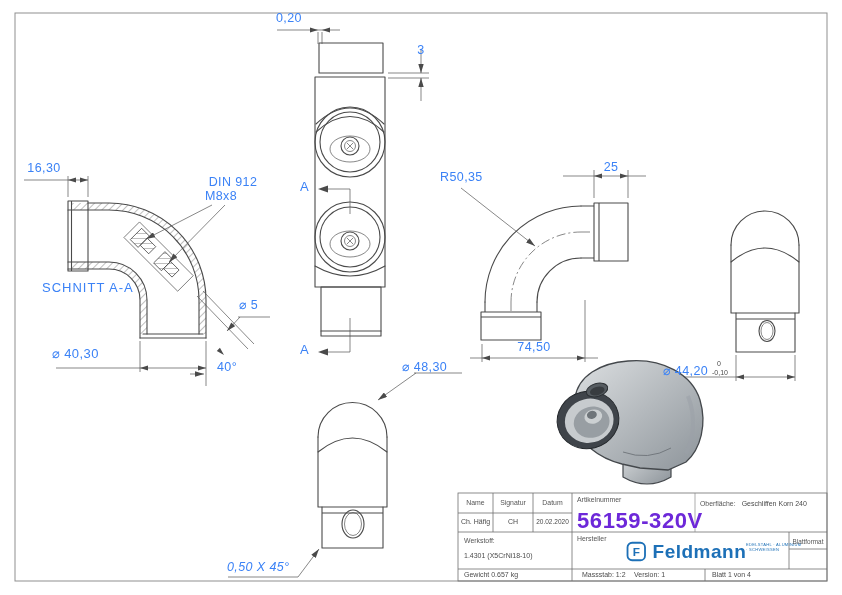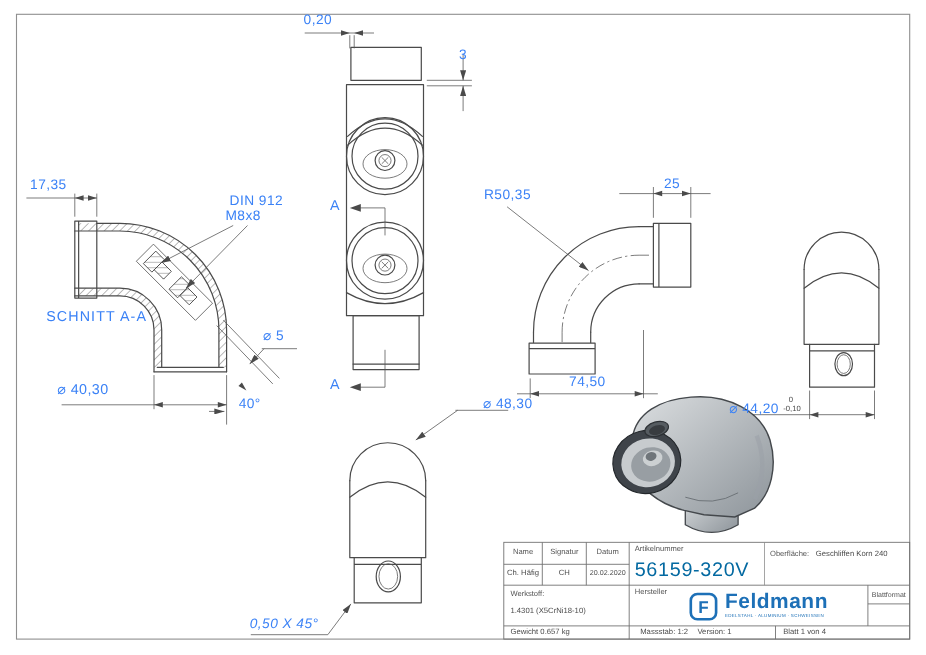--- a/index.html
+++ b/index.html
@@ -11,25 +11,25 @@
   .afill{fill:#4a4a4a;stroke:none;}
   .tbl{stroke:#6f6f6f;stroke-width:0.8;fill:none;}
   .tbll{stroke:#8a8a8a;stroke-width:0.7;fill:none;}
   .lbl{position:absolute;font-size:12.5px;letter-spacing:0.4px;color:#3b82f6;white-space:nowrap;}
   .lbl.c{text-align:center;}
   .lbl.big{font-size:13px;}
   .tol{position:absolute;font-size:7px;color:#4b4b4b;white-space:nowrap;}
   .tb{position:absolute;font-size:7px;color:#4b4b4b;white-space:nowrap;}
   .tb.c{text-align:center;}
   .tb.lab{font-size:6.9px;color:#555;}
-  .artno{position:absolute;font-size:18px;font-weight:400;letter-spacing:0.6px;color:#0369a1;white-space:nowrap;}
+  .artno{position:absolute;font-size:22px;font-weight:700;letter-spacing:0.6px;color:#6d28d9;white-space:nowrap;}
   .a4{position:absolute;font-size:12.5px;color:#3d3d3d;text-align:center;}
   .surface{position:absolute;display:flex;gap:6px;font-size:7px;white-space:nowrap;}
   .logo{position:absolute;display:flex;align-items:center;gap:6px;}
-  .logo .col{display:flex;flex-direction:column;line-height:1;}
+  .logo .col{display:flex;line-height:1;}
   .brand{font-size:19px;font-weight:600;letter-spacing:0.5px;}
   .tagline{display:inline-block;font-size:7px;letter-spacing:0.5px;transform:scale(0.58);transform-origin:left top;margin-top:1px;}
 </style>
 </head>
 <body>
 
 <div class="page">
 
   <svg class="geom" width="842" height="595" viewBox="0 0 842 595">
     <defs>
@@ -184,38 +184,38 @@
     </g>
 
     <g>
       <rect class="tbl" x="458" y="493" width="369" height="88"></rect>
       <path class="tbl" d="M458,513 H572 M458,532 H827 M458,569 H827 M789,549 H827"></path>
       <path class="tbl" d="M493,493 V532 M533,493 V532 M572,493 V581 M789,532 V569 M705,569 V581"></path>
       <path class="tbll" d="M695,493 V532"></path>
     </g>
   </svg>
 
-  <span class="lbl c" style="left:20px;top:161px;width:48px;">17,35</span>
+  <span class="lbl c" style="left:20px;top:161px;width:48px;">16,30</span>
   <span class="lbl c" style="left:204px;top:175px;width:58px;">DIN 912</span>
   <span class="lbl c" style="left:192px;top:189px;width:58px;">M8x8</span>
   <span class="lbl big" style="left:42px;top:280px;letter-spacing:1px;">SCHNITT A-A</span>
   <span class="lbl big" style="left:52px;top:346px;">⌀ 40,30</span>
   <span class="lbl" style="left:239px;top:297px;">⌀ 5</span>
   <span class="lbl" style="left:217px;top:360px;">40°</span>
 
   <span class="lbl" style="left:276px;top:11px;">0,20</span>
   <span class="lbl c" style="left:413px;top:43px;width:16px;">3</span>
   <span class="lbl big" style="left:300px;top:179px;">A</span>
   <span class="lbl big" style="left:300px;top:342px;">A</span>
 
   <span class="lbl" style="left:440px;top:170px;">R50,35</span>
   <span class="lbl c" style="left:592px;top:160px;width:38px;">25</span>
   <span class="lbl c" style="left:503px;top:340px;width:62px;">74,50</span>
 
-  <span class="lbl" style="left:439px;top:359px;">⌀ 48,30</span>
+  <span class="lbl" style="left:402px;top:359px;">⌀ 48,30</span>
   <span class="lbl" style="left:227px;top:560px;font-style:italic;">0,50 X 45°</span>
 
   <span class="lbl" style="left:663px;top:363px;">⌀ 44,20</span>
   <span class="tol" style="left:717px;top:360px;">0</span>
   <span class="tol" style="left:712px;top:369px;">-0,10</span>
 
   <span class="tb lab c" style="left:458px;top:499px;width:35px;">Name</span>
   <span class="tb lab c" style="left:493px;top:499px;width:40px;">Signatur</span>
   <span class="tb lab c" style="left:533px;top:499px;width:39px;">Datum</span>
   <span class="tb c" style="left:458px;top:518px;width:35px;">Ch. Häfig</span>

